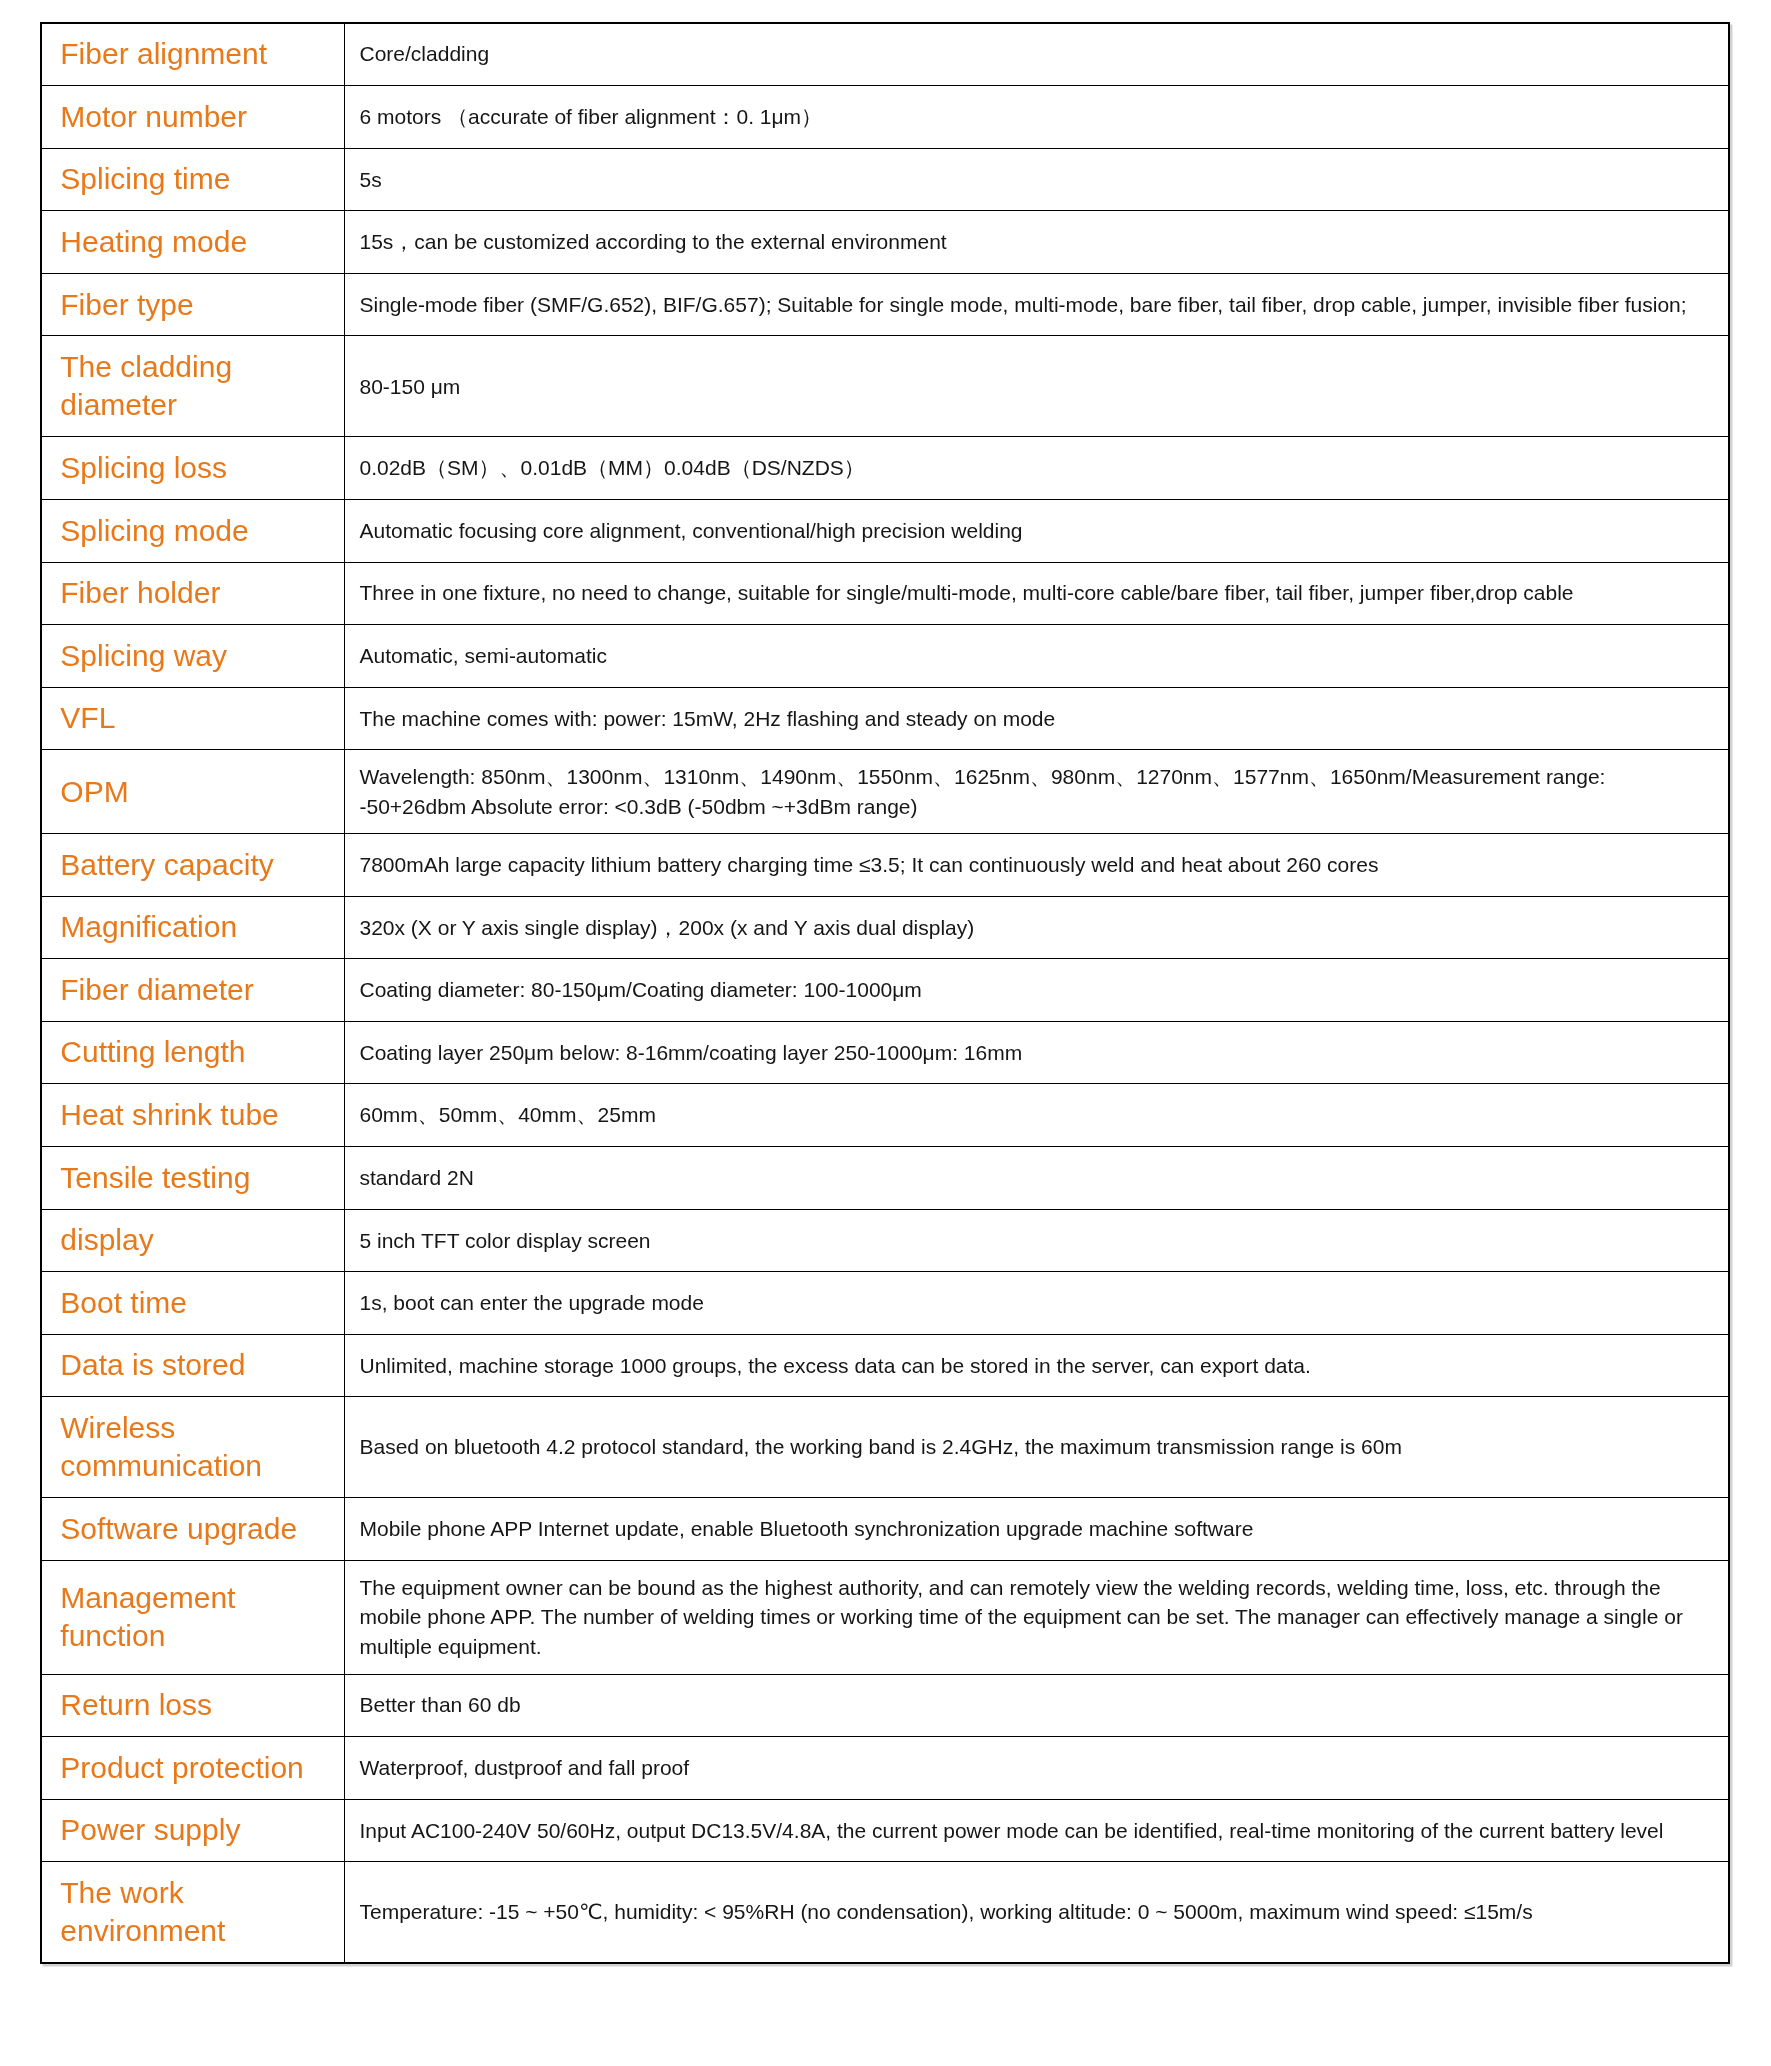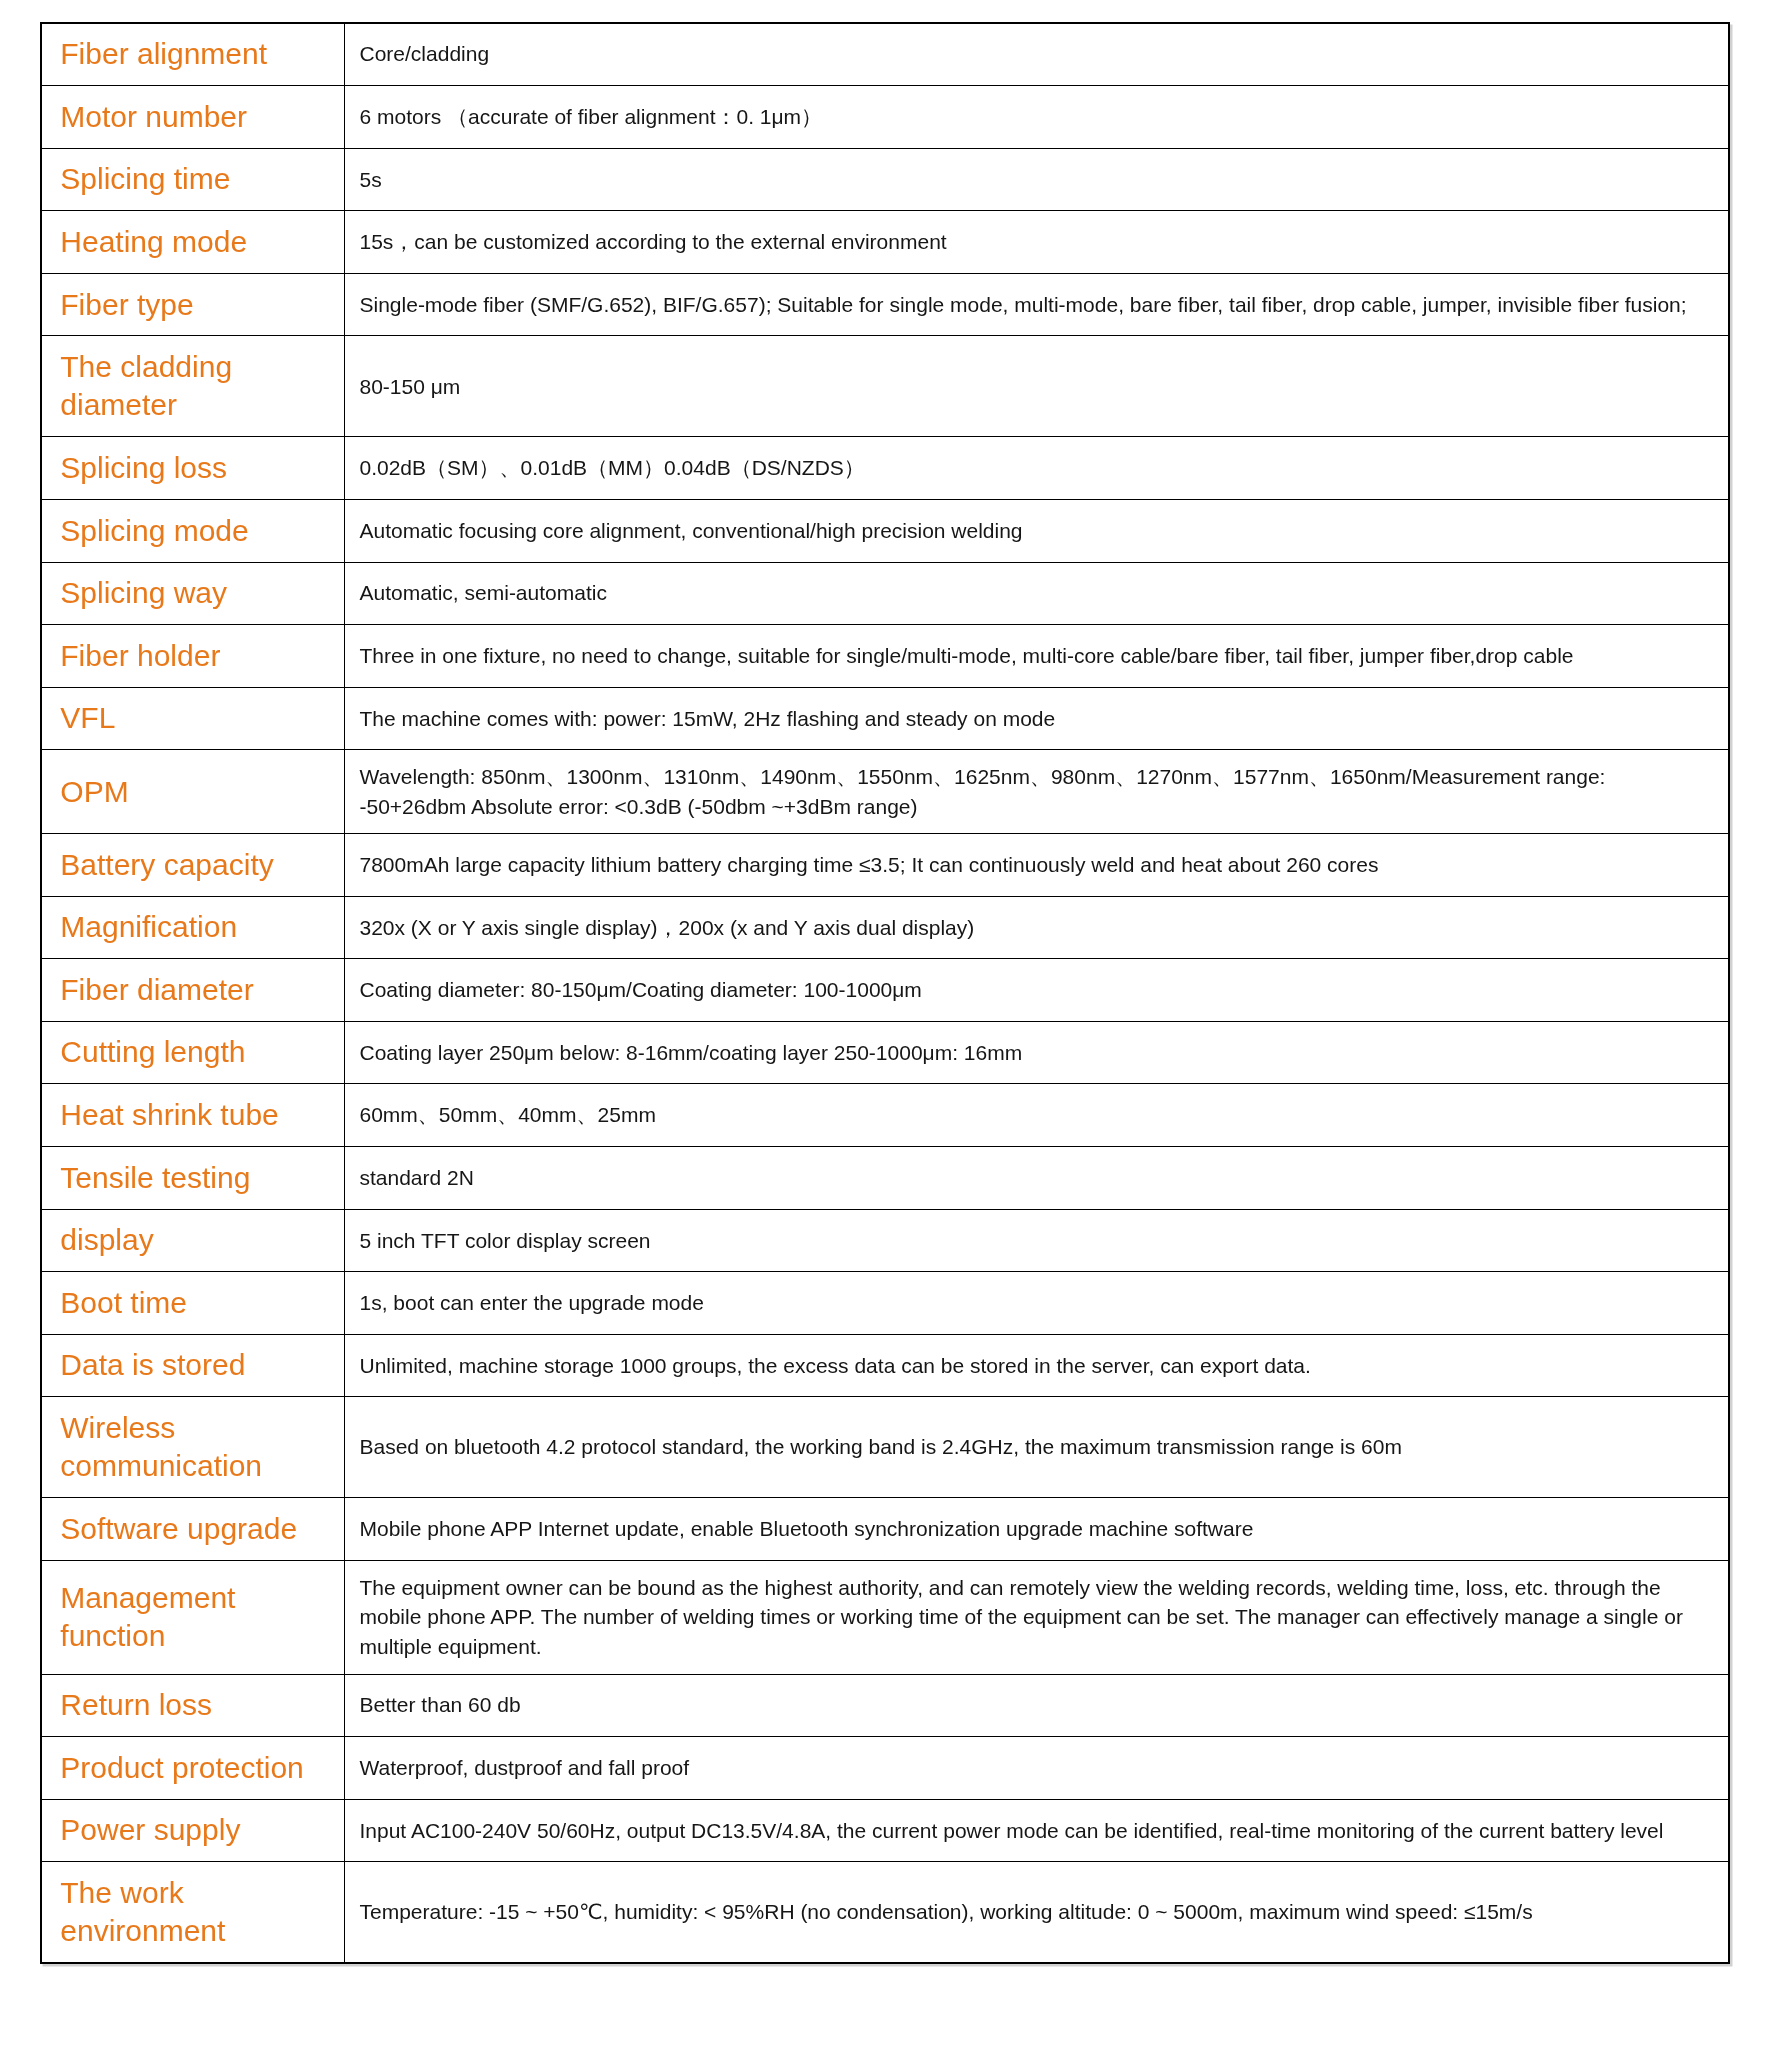--- a/index.html
+++ b/index.html
@@ -116,29 +116,29 @@
             <span class="val-text">0.02dB（SM）、0.01dB（MM）0.04dB（DS/NZDS）</span>
           </td>
         </tr>
         <tr>
           <td class="label-cell" style="color: rgb(232, 121, 26);">Splicing mode</td>
           <td class="value-cell" style="color: rgb(22, 22, 22);">
             <span class="val-text">Automatic focusing core alignment, conventional/high precision welding</span>
           </td>
         </tr>
         <tr>
+          <td class="label-cell" style="color: rgb(232, 121, 26);">Fiber holder</td>
+          <td class="value-cell" style="color: rgb(22, 22, 22);">
+            <span class="val-text">Three in one fixture, no need to change, suitable for single/multi-mode, multi-core cable/bare fiber, tail fiber, jumper fiber,drop cable</span>
+          </td>
+        </tr>
+        <tr>
           <td class="label-cell" style="color: rgb(232, 121, 26);">Splicing way</td>
           <td class="value-cell" style="color: rgb(22, 22, 22);">
             <span class="val-text">Automatic, semi-automatic</span>
-          </td>
-        </tr>
-        <tr>
-          <td class="label-cell" style="color: rgb(232, 121, 26);">Fiber holder</td>
-          <td class="value-cell" style="color: rgb(22, 22, 22);">
-            <span class="val-text">Three in one fixture, no need to change, suitable for single/multi-mode, multi-core cable/bare fiber, tail fiber, jumper fiber,drop cable</span>
           </td>
         </tr>
         <tr>
           <td class="label-cell" style="color: rgb(232, 121, 26);">VFL</td>
           <td class="value-cell" style="color: rgb(22, 22, 22);">
             <span class="val-text">The machine comes with: power: 15mW, 2Hz flashing and steady on mode</span>
           </td>
         </tr>
         <tr>
           <td class="label-cell" style="color: rgb(232, 121, 26);">OPM</td>

